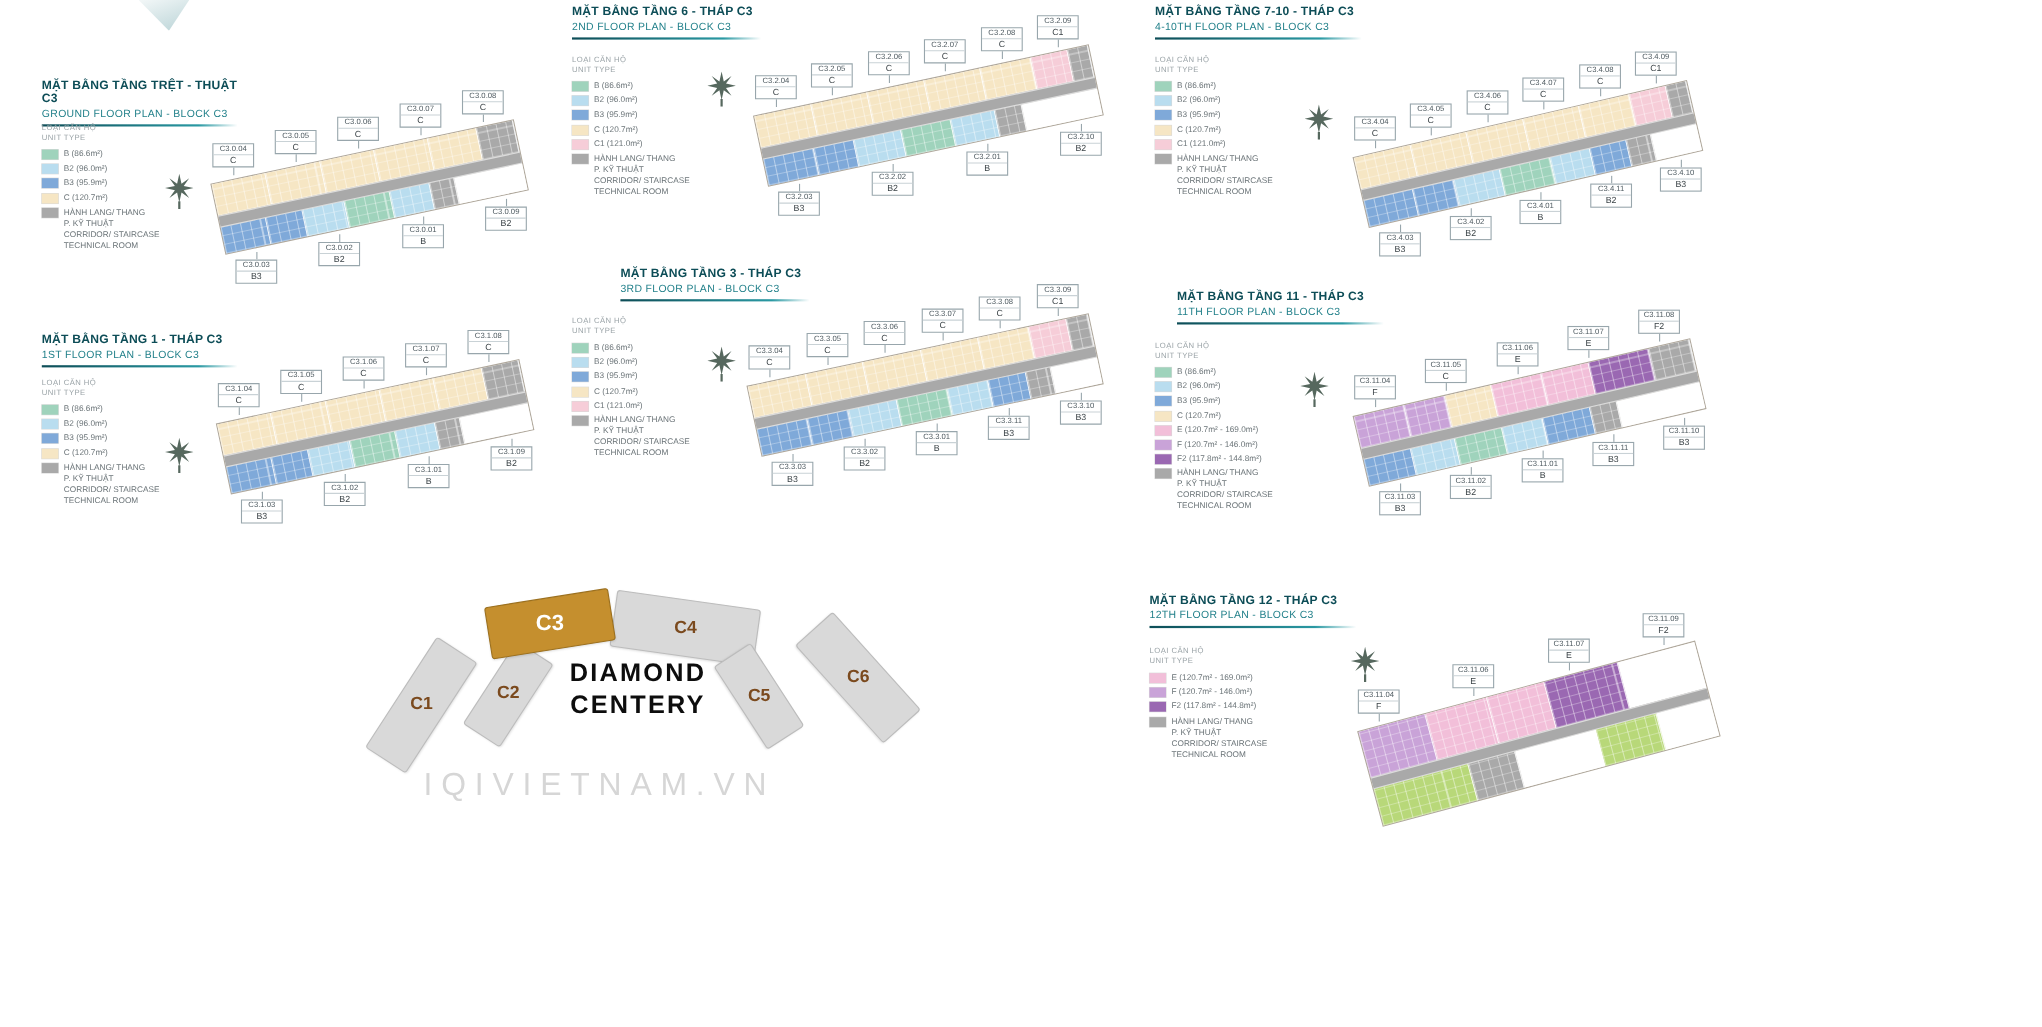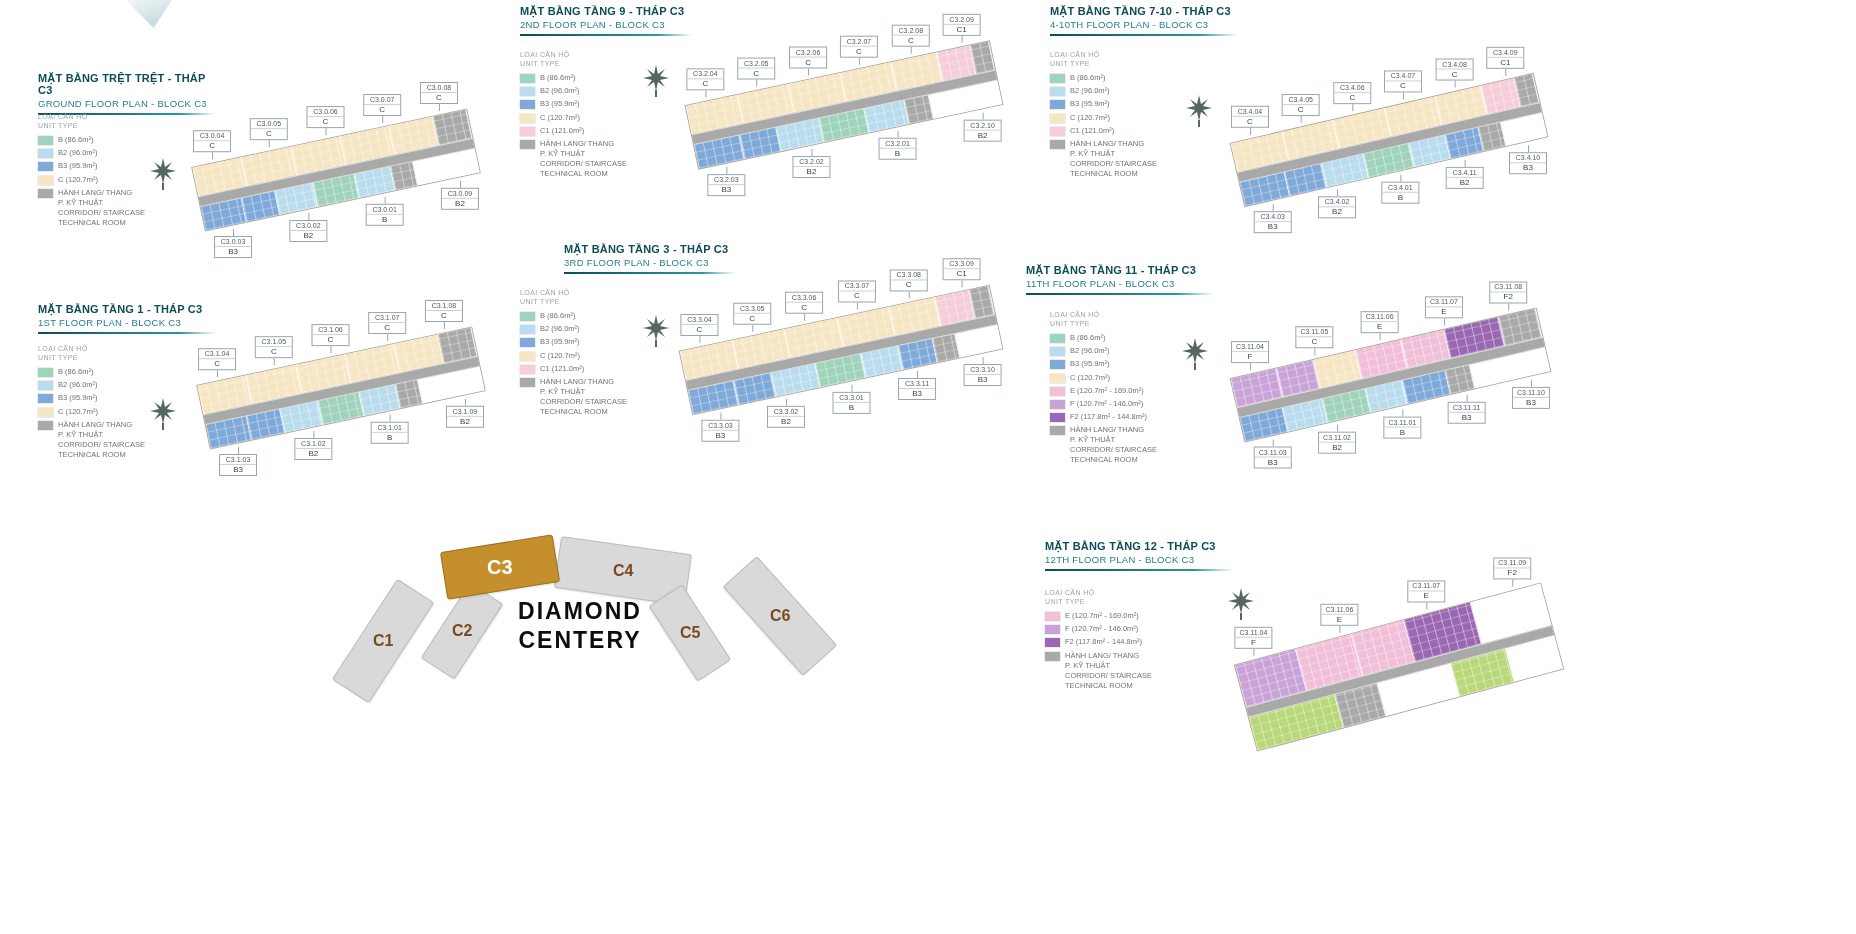--- a/index.html
+++ b/index.html
@@ -69,21 +69,21 @@
   .sec-third .sec-header{left:520px;top:243px;width:172px;margin-left:44px;}
   .sec-third .legend{left:520px;top:288px;}
   .sec-third .compass{left:643px;top:315px;}
   .sec-third .plan{left:682px;top:280px;width:318px;--ang:-12deg;}
 
   .sec-f410 .sec-header{left:1050px;top:5px;width:188px;}
   .sec-f410 .legend{left:1050px;top:50px;}
   .sec-f410 .compass{left:1186px;top:95px;}
   .sec-f410 .plan{left:1233px;top:70px;width:312px;--ang:-13deg;}
 
-  .sec-f11 .sec-header{left:1026px;top:264px;width:188px;}
+  .sec-f11 .sec-header{left:1070px;top:264px;width:188px;}
   .sec-f11 .legend{left:1050px;top:310px;}
   .sec-f11 .compass{left:1182px;top:338px;}
   .sec-f11 .plan{left:1233px;top:305px;width:315px;--ang:-13deg;}
 
   .sec-f12 .sec-header{left:1045px;top:540px;width:188px;}
   .sec-f12 .legend{left:1045px;top:588px;}
   .sec-f12 .compass{left:1228px;top:588px;}
   .sec-f12 .plan{left:1240px;top:585px;width:318px;--ang:-15deg;}
 
   
@@ -106,21 +106,21 @@
 </style>
 </head>
 <body>
 
 <div class="canvas">
 
   <div class="title-accent"></div>
 
 
   <div id="sections"><div class="section sec-ground"><div class="sec-header">
-          <div class="h-vi">MẶT BẰNG TRỆT TRỆT - THÁP C3</div>
+          <div class="h-vi">MẶT BẰNG TẦNG TRỆT - THUẬT C3</div>
           <div class="h-en">GROUND FLOOR PLAN - BLOCK C3</div>
           <div class="h-rule"></div>
         </div><div class="legend">
           <div class="lg-head">LOẠI CĂN HỘ
 UNIT TYPE</div>
           <div class="lg-row">
             <span class="lg-sw" style="background-color: rgb(159, 211, 188);"></span>
             <span class="lg-label">B (86.6m²)</span>
           </div>
           <div class="lg-row">
@@ -352,21 +352,21 @@
               <div class="callout-wrap">
                 <div class="leader"></div>
                 <div class="callout">
                   <div class="cid">C3.1.09</div>
                   <div class="ctype">B2</div>
                 </div>
               </div>
             </div>
           </div>
         </div></div><div class="section sec-second"><div class="sec-header">
-          <div class="h-vi">MẶT BẰNG TẦNG 9 - THÁP C3</div>
+          <div class="h-vi">MẶT BẰNG TẦNG 6 - THÁP C3</div>
           <div class="h-en">2ND FLOOR PLAN - BLOCK C3</div>
           <div class="h-rule"></div>
         </div><div class="legend">
           <div class="lg-head">LOẠI CĂN HỘ
 UNIT TYPE</div>
           <div class="lg-row">
             <span class="lg-sw" style="background-color: rgb(159, 211, 188);"></span>
             <span class="lg-label">B (86.6m²)</span>
           </div>
           <div class="lg-row">
@@ -1017,14 +1017,15 @@
           <span style="color: rgb(123, 74, 30);">C5</span>
         </div><div class="blk blk-C6" style="background-color: rgb(217, 217, 217);">
           <span style="color: rgb(123, 74, 30);">C6</span>
         </div></div>
     <div class="site-title">
       <div>DIAMOND</div>
       <div>CENTERY</div>
     </div>
   </div>
 
+  <div class="watermark">IQIVIETNAM.VN</div>
 
 </div>
 
 </body></html>

